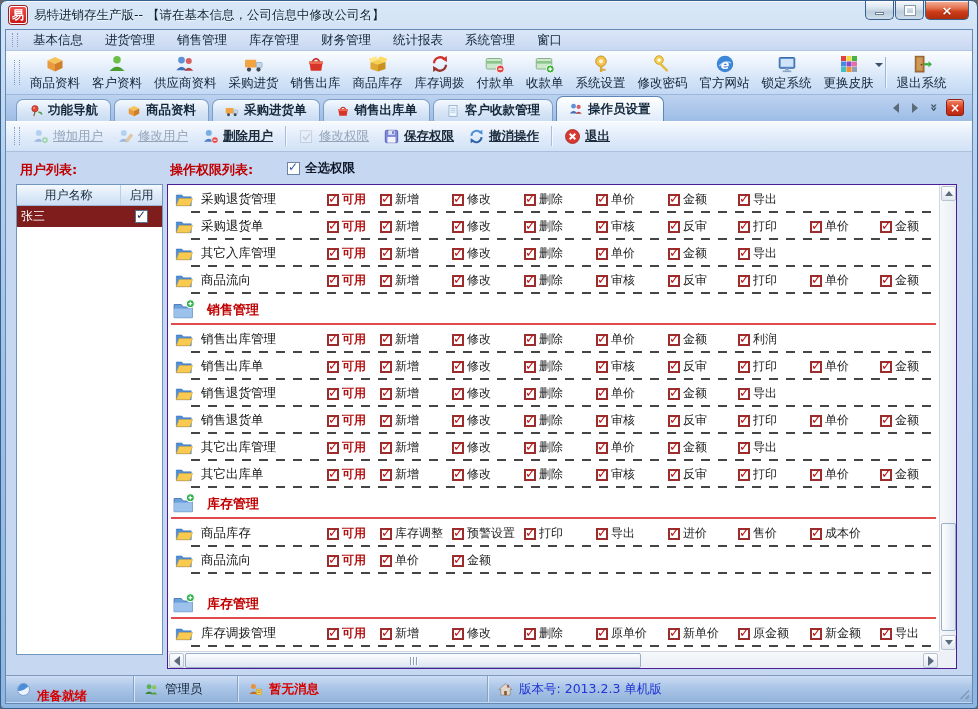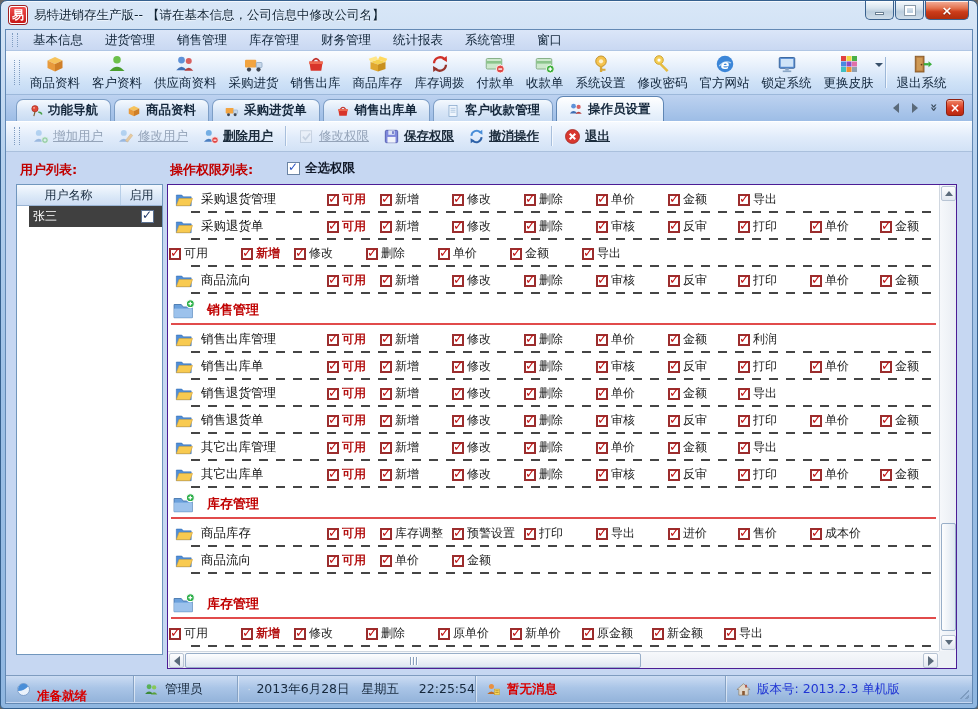--- a/index.html
+++ b/index.html
@@ -70,21 +70,21 @@
   .selectall .lab{font-size:12.5px;font-weight:bold;color:#101828;}
   .bcb{width:13px;height:13px;background:#fff;border:1px solid #6b84a4;position:relative;display:inline-block;flex:none;}
   .bcb.checked::after{content:"✓";position:absolute;left:0px;top:-3px;font-size:12px;font-weight:bold;color:#2a52c2;}
   
   .usertable{position:absolute;left:10px;top:32px;width:147px;bottom:18px;background:#fff;border:1px solid #7096bd;}
   .uthead{display:flex;height:21px;background:linear-gradient(#f5f9fe,#dce9f8 55%,#cdddf3);border-bottom:1px solid #9ab4d4;}
   .uthead span{font-size:12px;color:#15283c;display:flex;align-items:center;justify-content:center;}
   .uthead .c1{width:104px;border-right:1px solid #b8cfe8;}
   .uthead .c2{flex:1;}
   .urow{display:flex;height:21px;align-items:center;}
-  .urow.selected{background:#404040;margin-left:12px;}
+  .urow.selected{background:#7f1d1d;}
   .urow .c1{width:104px;padding-left:4px;font-size:12px;color:#15283c;}
   .urow.selected .c1{color:#fff;}
   .urow .c2{flex:1;display:flex;justify-content:center;}
   .ucb{width:13px;height:13px;background:#fff;border:1px solid #5a7090;position:relative;}
   .ucb.checked::after{content:"✓";position:absolute;left:0px;top:-3px;font-size:12px;font-weight:bold;color:#20386a;}
   
   .permpanel{position:absolute;left:161px;top:32px;width:790px;bottom:4px;background:#fff;border:1px solid #4c1d95;}
   .permscroll{position:absolute;left:1px;top:1px;right:18px;bottom:18px;overflow:hidden;}
   .prow{height:27px;display:flex;align-items:center;position:relative;cursor:default;}
   .prow::after{content:"";position:absolute;left:22px;right:2px;bottom:0;height:2px;
@@ -534,20 +534,27 @@
                 <label class="pcell">
                   <span class="pcb checked"></span>
                   <span class="pl">单价</span>
                 </label>
                 <label class="pcell">
                   <span class="pcb checked"></span>
                   <span class="pl">金额</span>
                 </label>
               </div>
               <div class="prow">
+                <span class="plabel">
+                  <svg viewBox="0 0 16 16" width="18" height="18">
+                    <path d="M1.2 3.6 H6 L7.4 5.2 H14.4 V13 H1.2 Z" fill="#4f8ed8" stroke="#2e6ab0" stroke-width="0.5"></path>
+                    <polygon points="1.2,13 3.6,6.6 15.6,6.6 13.2,13" fill="#f8ca50" stroke="#d8a232" stroke-width="0.5"></polygon>
+                  </svg>
+                  <span class="pltext">其它入库管理</span>
+                </span>
                 <label class="pcell">
                   <span class="pcb checked"></span>
                   <span class="pl">可用</span>
                 </label>
                 <label class="pcell">
                   <span class="pcb checked"></span>
                   <span class="pl">新增</span>
                 </label>
                 <label class="pcell">
                   <span class="pcb checked"></span>
@@ -948,20 +955,27 @@
                 <svg viewBox="0 0 16 16" width="22" height="22">
                   <path d="M0.8 4 H6 L7.4 5.8 H14 V13.6 H0.8 Z" fill="#6aa0dc" stroke="#3c6ea8" stroke-width="0.6"></path>
                   <rect x="0.8" y="7" width="13.2" height="6.6" fill="#9cc2ec"></rect>
                   <circle cx="12.6" cy="3.4" r="2.9" fill="#2eb04a" stroke="#fff" stroke-width="0.8"></circle>
                   <rect x="11.2" y="2.95" width="2.8" height="0.9" fill="#fff"></rect>
                   <rect x="12.15" y="2" width="0.9" height="2.8" fill="#fff"></rect>
                 </svg>
                 <span class="psectext">库存管理</span>
               </div>
               <div class="prow">
+                <span class="plabel">
+                  <svg viewBox="0 0 16 16" width="18" height="18">
+                    <path d="M1.2 3.6 H6 L7.4 5.2 H14.4 V13 H1.2 Z" fill="#4f8ed8" stroke="#2e6ab0" stroke-width="0.5"></path>
+                    <polygon points="1.2,13 3.6,6.6 15.6,6.6 13.2,13" fill="#f8ca50" stroke="#d8a232" stroke-width="0.5"></polygon>
+                  </svg>
+                  <span class="pltext">库存调拨管理</span>
+                </span>
                 <label class="pcell">
                   <span class="pcb checked"></span>
                   <span class="pl">可用</span>
                 </label>
                 <label class="pcell">
                   <span class="pcb checked"></span>
                   <span class="pl">新增</span>
                 </label>
                 <label class="pcell">
                   <span class="pcb checked"></span>
@@ -1028,27 +1042,20 @@
           </div>
           <div class="sseg" style="width: 104px;">
             <svg viewBox="0 0 16 16" width="15" height="15">
               <circle cx="5.4" cy="5" r="2.6" fill="#58b058"></circle>
               <path d="M1.2 12.8 Q5.4 7.6 9.6 12.8 Z" fill="#3a8a3a"></path>
               <circle cx="10.8" cy="5.8" r="2.3" fill="#88c858"></circle>
               <path d="M7.4 13.2 Q10.8 8.8 14.2 13.2 Z" fill="#5aa03a"></path>
             </svg>
             <span class="lab" style="color: rgb(22, 40, 60);">管理员</span>
           </div>
-          <div class="sseg" style="width: 238px;">
-            <svg viewBox="0 0 16 16" width="15" height="15">
-              <circle cx="8" cy="8" r="6.2" fill="#eef5fd" stroke="#4a7ab5" stroke-width="1"></circle>
-              <path d="M8 4.4 V8 L10.6 9.6" stroke="#2e5c96" stroke-width="1.3" fill="none"></path>
-            </svg>
-            <span class="lab" style="color: rgb(22, 40, 60);">2013年6月28日   星期五     22:25:54</span>
-          </div>
           <div class="sseg" style="width: 250px;">
             <svg viewBox="0 0 16 16" width="15" height="15">
               <circle cx="5.8" cy="4.8" r="2.7" fill="#e89040"></circle>
               <path d="M1.4 12.8 Q5.8 7.2 10.2 12.8 Z" fill="#c06c28"></path>
               <rect x="9" y="7.6" width="5.4" height="6" fill="#f6d55c" stroke="#c8a030" stroke-width="0.6"></rect>
               <rect x="10" y="9" width="3.4" height="0.8" fill="#b08820"></rect>
               <rect x="10" y="10.8" width="3.4" height="0.8" fill="#b08820"></rect>
             </svg>
             <span class="lab" style="color: rgb(216, 0, 0); font-weight: bold;">暂无消息</span>
           </div>

